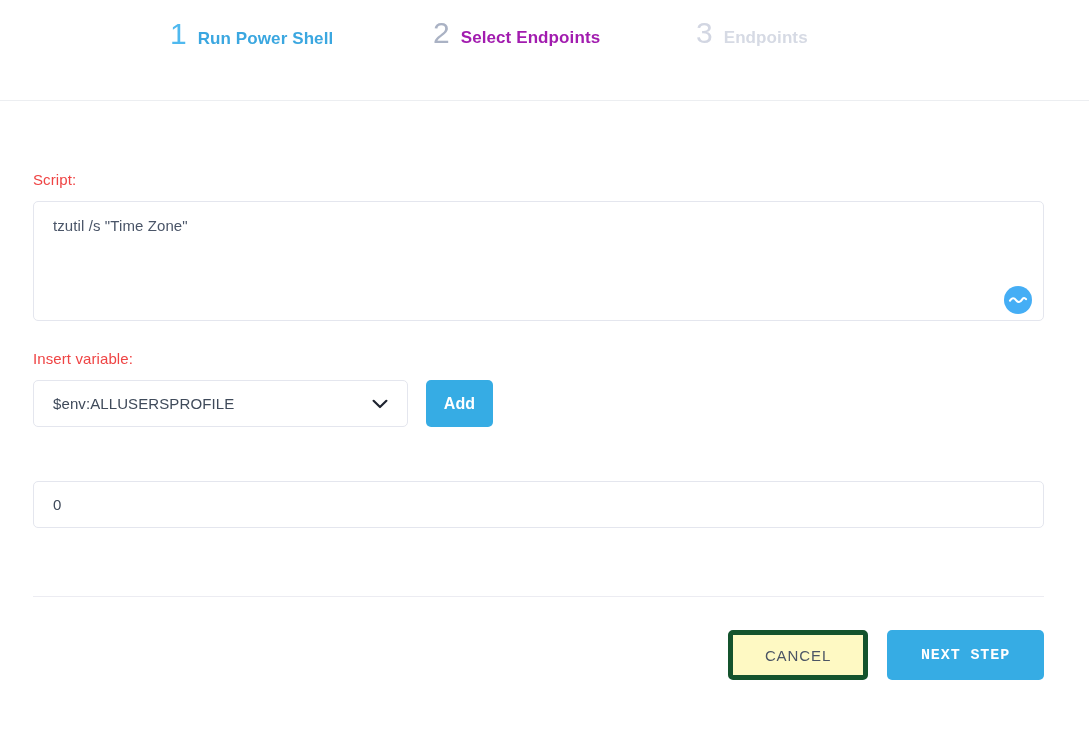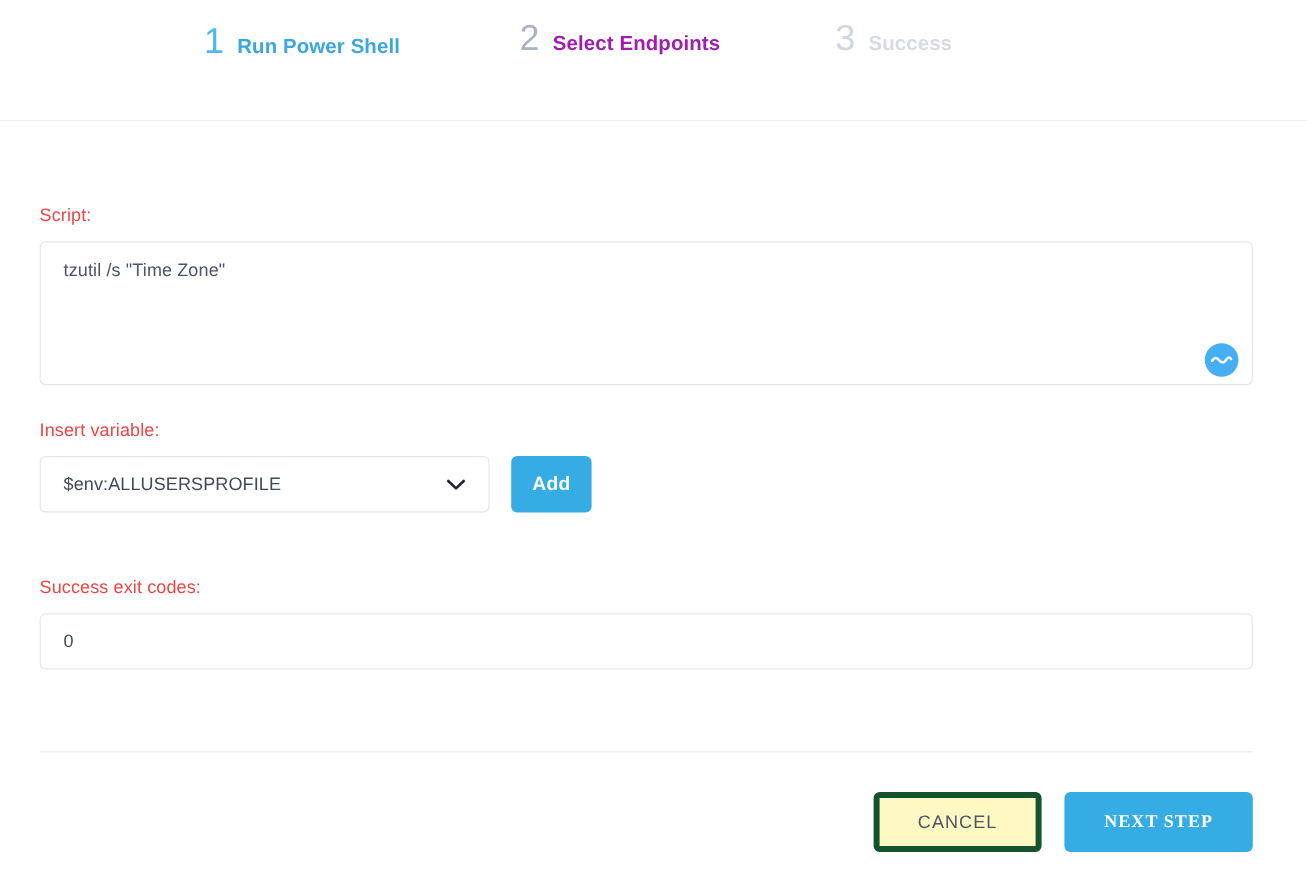--- a/index.html
+++ b/index.html
@@ -211,21 +211,21 @@
     width: 157px;
     height: 50px;
     background: #36ace4;
     border: none;
     border-radius: 5px;
     color: #ffffff;
     font-size: 15px;
     font-weight: 700;
     letter-spacing: 0.9px;
     cursor: pointer;
-    font-family: Liberation Serif, serif;
+    font-family: Liberation Mono, monospace;
   }
 </style>
 </head>
 <body>
 
 <div class="wizard-header">
   <div class="steps">
 
     <button class="step active">
       <span class="step-row">
@@ -239,21 +239,21 @@
       <span class="step-row">
         <span class="step-num">2</span>
         <span class="step-label">Select Endpoints</span>
       </span>
       <span class="step-bar"></span>
     </button>
 
     <button class="step future">
       <span class="step-row">
         <span class="step-num">3</span>
-        <span class="step-label">Success</span>
+        <span class="step-label">Endpoints</span>
       </span>
       <span class="step-bar"></span>
     </button>
 
   </div>
 </div>
 
 <div class="form-body">
 
   <div class="field-block script-block">
@@ -277,21 +277,20 @@
           <svg width="16" height="10" viewBox="0 0 16 10" aria-hidden="true">
             <path d="M1.6 1.8 L8 8 L14.4 1.8" stroke="#1f2430" stroke-width="2.2" fill="none" stroke-linecap="round" stroke-linejoin="round"></path>
           </svg>
         </span>
       </div>
       <button class="add-btn">Add</button>
     </div>
   </div>
 
   <div class="field-block exit-block">
-    <label class="field-label exit-label">Success exit codes:</label>
     <input class="exit-input" type="text" value="0" style="">
   </div>
 
   <div class="divider"></div>
   <div class="footer-actions">
     <button class="cancel-btn">CANCEL</button>
     <button class="next-btn">NEXT STEP</button>
   </div>
 
 </div>

